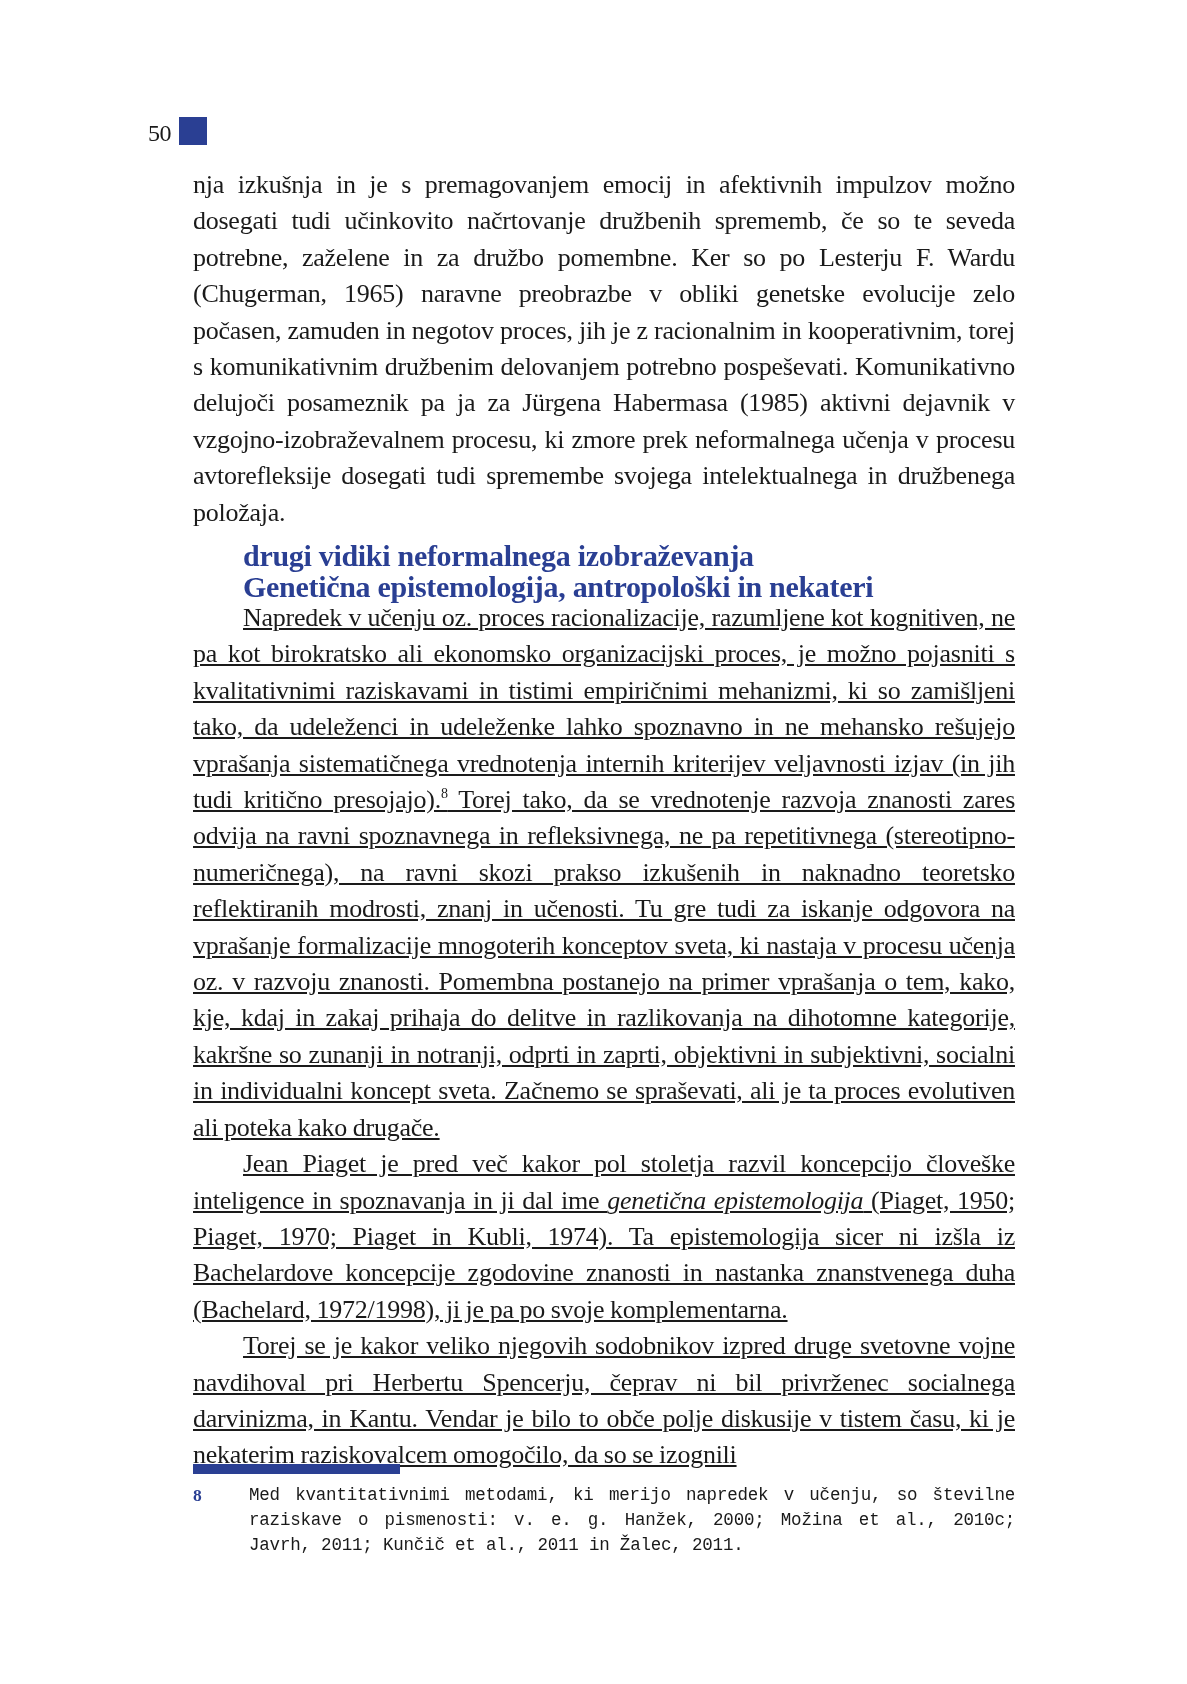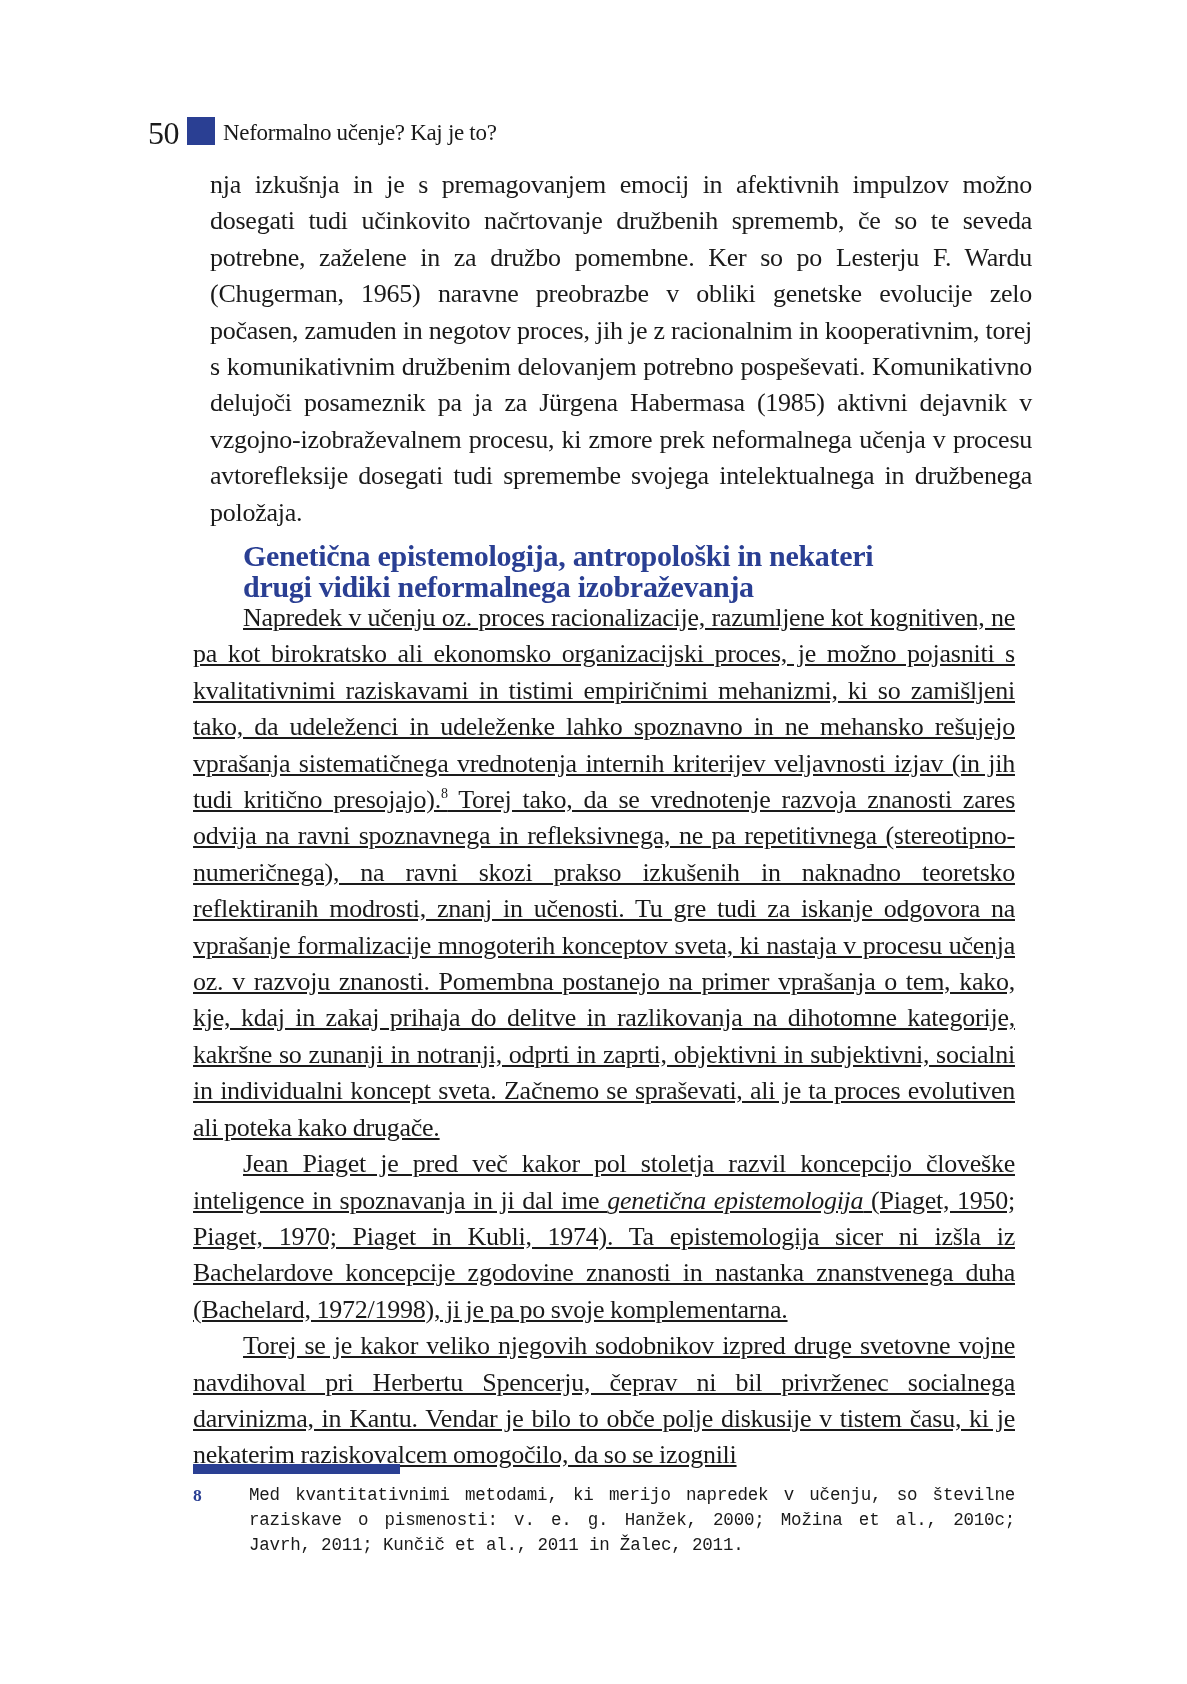--- a/index.html
+++ b/index.html
@@ -19,21 +19,21 @@
       position: absolute;
       left: 148px;
       top: 117px;
       height: 32px;
       display: flex;
       align-items: center;
       font-size: 24px;
       line-height: 32px;
     }
     .page-number {
-      font-size: 32px;
+      font-size: 24px;
       margin-right: 8px;
       letter-spacing: -0.5px;
     }
     .header-square {
       width: 28px;
       height: 28px;
       background: #2a3f93;
       margin-right: 8px;
       display: inline-block;
       position: relative;
@@ -53,21 +53,21 @@
       hyphens: manual;
       letter-spacing: -0.25px;
       word-spacing: -0.5px;
     }
     .body-text p {
       margin: 0;
     }
     .body-text p.indent {
       text-indent: 50px;
     }
-    .block-1 { top: 167px; margin-left: 17px; }
+    .block-1 { top: 167px; }
     .section-heading {
       position: absolute;
       left: 243px;
       top: 540px;
       width: 760px;
       color: #2a3f93;
       font-size: 30px;
       line-height: 31px;
       font-weight: bold;
       letter-spacing: -0.3px;
@@ -108,30 +108,29 @@
       vertical-align: super;
     }
     em { font-style: italic; }
   </style>
 </head>
 <body>
 
 <div class="running-header">
   <span class="page-number">50</span>
   <span class="header-square"></span>
-  <span class="header-title">Neformalno učenje? Kaj je to?</span>
 </div>
 
 <div class="body-text block-1">
   <p>nja izkušnja in je s premagovanjem emocij in afektivnih impulzov možno dosegati tudi učinkovito načrtovanje družbenih sprememb, če so te seveda potrebne, zaželene in za družbo pomembne. Ker so po Lesterju F. Wardu (Chugerman, 1965) naravne preobrazbe v obliki genetske evolucije zelo počasen, zamuden in negotov proces, jih je z racionalnim in kooperativnim, torej s komunikativnim družbenim delovanjem potrebno pospeševati. Komunikativno delujoči posameznik pa ja za Jürgena Habermasa (1985) aktivni dejavnik v vzgojno-izobraževalnem procesu, ki zmore prek neformalnega učenja v procesu avtorefleksije dosegati tudi spremembe svojega intelektualnega in družbenega položaja.</p>
 </div>
 
 <div class="section-heading">
+  <div>drugi vidiki neformalnega izobraževanja</div>
   <div>Genetična epistemologija, antropološki in nekateri</div>
-  <div>drugi vidiki neformalnega izobraževanja</div>
 </div>
 
 <div class="body-text block-2">
   <p class="indent"><span>Napredek v učenju oz. proces racionalizacije, razumljene kot kognitiven, ne pa kot birokratsko ali ekonomsko organizacijski proces, je možno pojasniti s kvalitativnimi raziskavami in tistimi empiričnimi mehanizmi, ki so zamišljeni tako, da udeleženci in udeleženke lahko spoznavno in ne mehansko rešujejo vprašanja sistematičnega vrednotenja internih kriterijev veljavnosti izjav (in jih tudi kritično presojajo).</span><sup class="fn-ref">8</sup><span> Torej tako, da se vrednotenje razvoja znanosti zares odvija na ravni spoznavnega in refleksivnega, ne pa repetitivnega (stereotipno-numeričnega), na ravni skozi prakso izkušenih in naknadno teoretsko reflektiranih modrosti, znanj in učenosti. Tu gre tudi za iskanje odgovora na vprašanje formalizacije mnogoterih konceptov sveta, ki nastaja v procesu učenja oz. v razvoju znanosti. Pomembna postanejo na primer vprašanja o tem, kako, kje, kdaj in zakaj prihaja do delitve in razlikovanja na dihotomne kategorije, kakršne so zunanji in notranji, odprti in zaprti, objektivni in subjektivni, socialni in individualni koncept sveta. Začnemo se spraševati, ali je ta proces evolutiven ali poteka kako drugače.</span></p>
   <p class="indent"><span>Jean Piaget je pred več kakor pol stoletja razvil koncepcijo človeške inteligence in spoznavanja in ji dal ime </span><em>genetična epistemologija</em><span> (Piaget, 1950; Piaget, 1970; Piaget in Kubli, 1974). Ta epistemologija sicer ni izšla iz Bachelardove koncepcije zgodovine znanosti in nastanka znanstvenega duha (Bachelard, 1972/1998), ji je pa po svoje komplementarna.</span></p>
   <p class="indent">Torej se je kakor veliko njegovih sodobnikov izpred druge svetovne vojne navdihoval pri Herbertu Spencerju, čeprav ni bil privrženec socialnega darvinizma, in Kantu. Vendar je bilo to obče polje diskusije v tistem času, ki je nekaterim raziskovalcem omogočilo, da so se izognili</p>
 </div>
 
 <div class="footnote-rule"></div>
 

